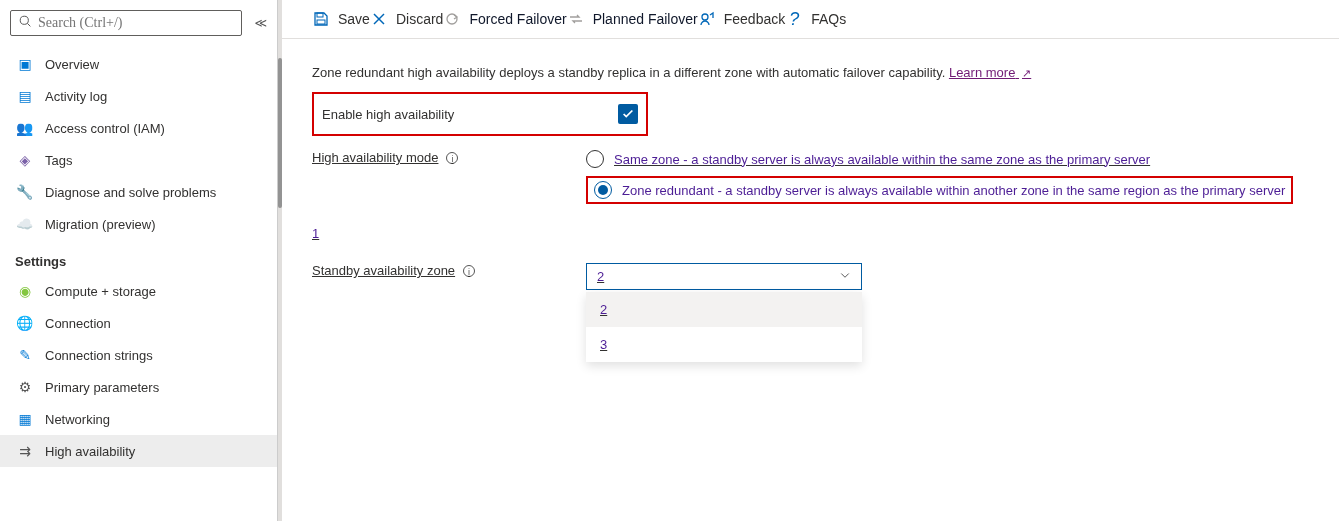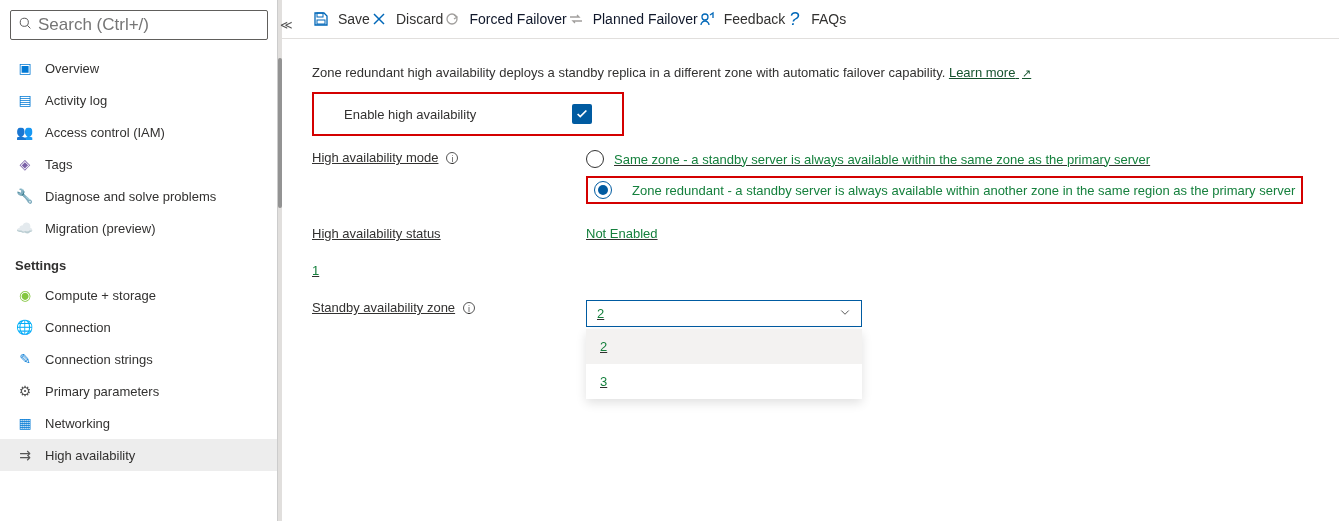--- a/index.html
+++ b/index.html
@@ -2,58 +2,58 @@
 <html><head>
   <meta charset="utf-8">
   <style>
     * { box-sizing: border-box; margin: 0; padding: 0; font-family: "Segoe UI", Arial, sans-serif; }
     body { font-size: 13px; color: #323130; background: #fff; width: 1339px; height: 521px; overflow: hidden; }
     .root { display: flex; height: 100%; }
     
     .sidebar { width: 278px; padding: 10px 0; border-right: 1px solid #ccc; position: relative; }
     .search-row { display: flex; align-items: center; padding: 0 10px 12px; }
     .search-box { flex: 1; display: flex; align-items: center; border: 1px solid #605e5c; border-radius: 2px; padding: 4px 8px; background: #fff; }
-    .search-box input { border: none; outline: none; flex: 1; font-size: 17px; }
+    .search-box input { border: none; outline: none; flex: 1; font-size: 14px; font-family: Liberation Serif, serif; }
     .search-box .picon { margin-right: 6px; color: #555; }
     .collapse { margin-left: 12px; color: #555; font-size: 12px; cursor: pointer; }
 
     .nav-item { display: flex; align-items: center; padding: 8px 15px; cursor: pointer; color: #323130; }
     .nav-item.active { background: #ededed; }
     .nav-item .nicon { width: 20px; height: 16px; margin-right: 10px; display: inline-flex; justify-content: center; align-items: center; font-size: 14px; }
     .section-head { padding: 14px 15px 6px; font-weight: 600; }
 
     .content-wrap { display: flex; flex: 1; }
     .vbar { width: 4px; background: #e1dfdd; margin: 0 0; }
     .scrollthumb { width: 4px; height: 150px; background: #939393; margin-top: 58px; border-radius: 2px; }
 
     .main { flex: 1; padding: 0 0 0 0; }
     .toolbar { display: flex; align-items: center; padding: 10px 26px 10px 30px; border-bottom: 1px solid #e1dfdd; }
     .tbtn { display: inline-flex; align-items: center; gap: 8px; color: #323130; cursor: pointer; font-size: 14px; }
     .tbtn.disabled { color: #0f172a; cursor: default; }
     .tbicon { display: inline-flex; justify-content: center; align-items: center; width: 18px; height: 18px; }
 
     .body { padding: 26px 30px; }
     .desc { margin-bottom: 12px; }
-    .link { color: #14532d; }
+    .link { color: #701a75; }
     .ext { font-size: 11px; margin-left: 3px; }
     .formrow { display: flex; align-items: flex-start; margin: 0 0 22px 0; text-decoration: underline; }
     .label-col { width: 274px; display: flex; align-items: center; gap: 8px; color: #323130; }
-    .val-col { flex: 1; color: #15803d; }
+    .val-col { flex: 1; color: #4c1d95; }
     .info-icon { display: inline-block; width: 12px; height: 12px; border: 1px solid #555; border-radius: 50%; font-size: 9px; line-height: 12px; text-align: center; color: #555; }
 
-    .redbox1 { border: 2px solid #d40000; padding: 10px 30px; width: 312px; margin-bottom: 14px; }
+    .redbox1 { border: 2px solid #d40000; padding: 10px 8px; width: 336px; margin-bottom: 14px; }
     .chkwrap { display: inline-flex; align-items: center; justify-content: center; width: 20px; height: 20px; background: #005ba1; border-radius: 2px; color: #fff; float: right; }
     .chkwrap svg { width: 14px; height: 14px; }
     .enable-row { display: flex; align-items: center; justify-content: space-between; }
 
     .radio-opt { display: flex; align-items: center; gap: 10px; margin-bottom: 8px; }
     .radio { width: 18px; height: 18px; border-radius: 50%; border: 1px solid #333; display: inline-flex; align-items: center; justify-content: center; flex-shrink: 0; }
     .radio.sel { border: 1px solid #005ba1; }
     .radio.sel::after { content: ""; width: 10px; height: 10px; border-radius: 50%; background: #005ba1; display: block; }
-    .redbox2 { border: 2px solid #d40000; padding: 3px 6px; display: inline-flex; align-items: center; gap: 20px; }
+    .redbox2 { border: 2px solid #d40000; padding: 3px 6px; display: inline-flex; align-items: center; gap: 10px; }
     .redbox2 .radio { margin: 0; }
 
     .select { width: 276px; border: 1px solid #005ba1; padding: 5px 10px; display: flex; justify-content: space-between; align-items: center; cursor: pointer; }
     .select .chev { color: #555; }
     .dropdown { width: 276px; background: #fff; box-shadow: 0 4px 10px rgba(0,0,0,0.12); margin-top: 2px; }
     .ddopt { padding: 10px 14px; cursor: pointer; }
     .ddopt.hover { background: #f3f2f1; }
   </style>
 </head>
 <body>
@@ -214,24 +214,20 @@
               <span class="radio"></span>
               <span>Same zone - a standby server is always available within the same zone as the primary server</span>
             </div>
             <div class="redbox2">
               <span class="radio sel"></span>
               <span>Zone redundant - a standby server is always available within another zone in the same region as the primary server</span>
             </div>
           </div>
         </div>
 
-        <div class="formrow">
-          <div class="label-col">High availability status</div>
-          <div class="val-col">Not Enabled</div>
-        </div>
 
 
         <div class="formrow">
           <div class="val-col">1</div>
         </div>
 
         <div class="formrow" style="margin-bottom:0">
           <div class="label-col">
             <span>Standby availability zone</span>
             <span class="info-icon">i</span>

